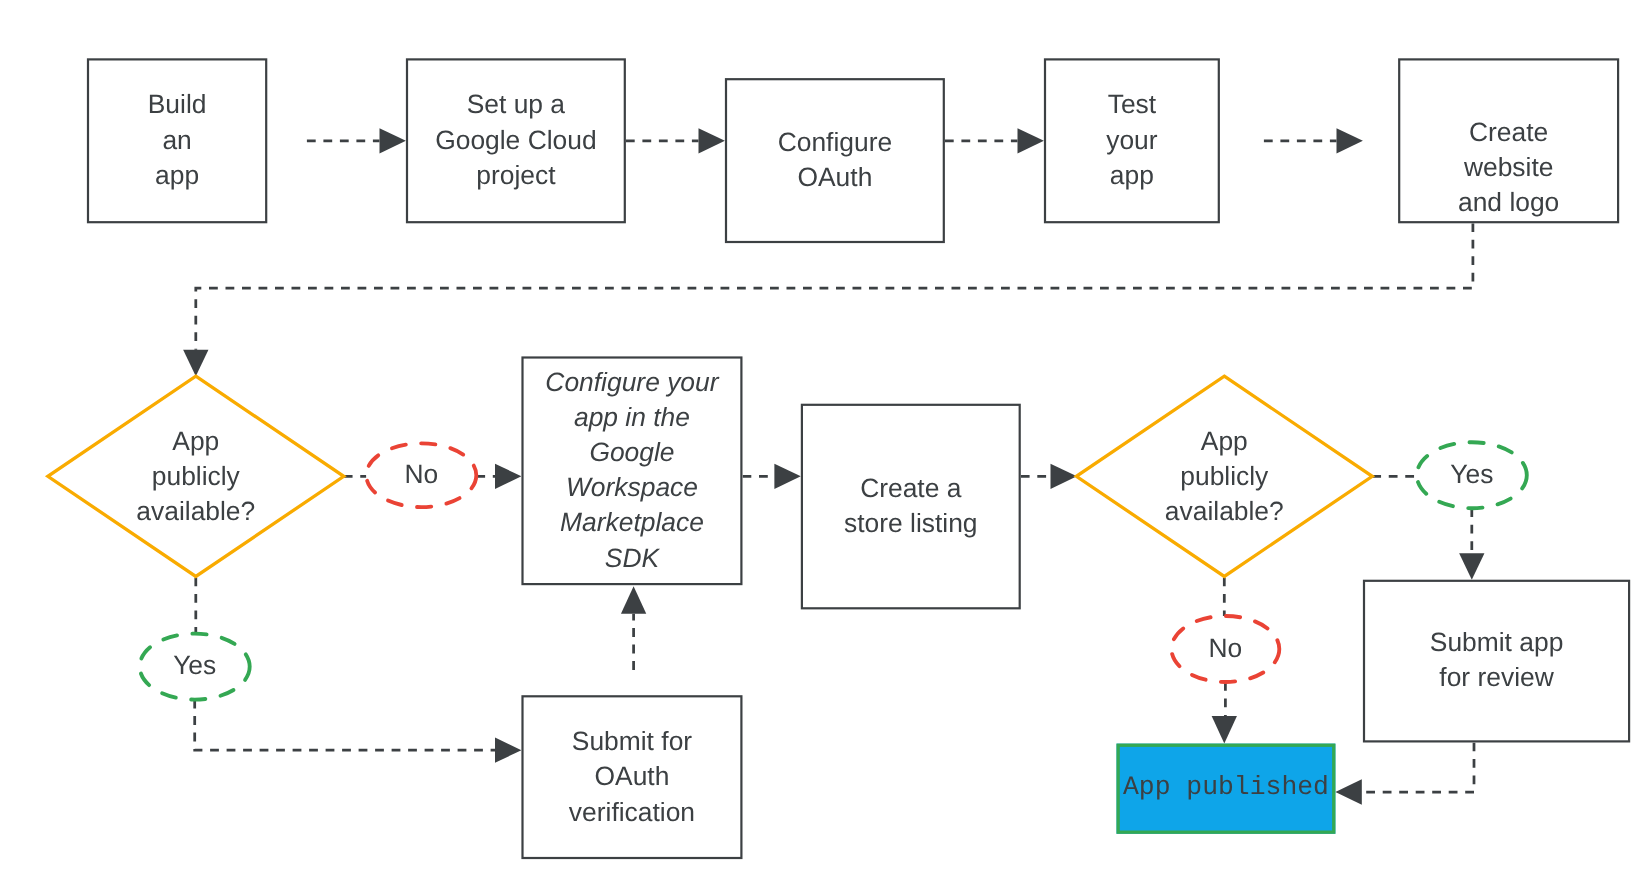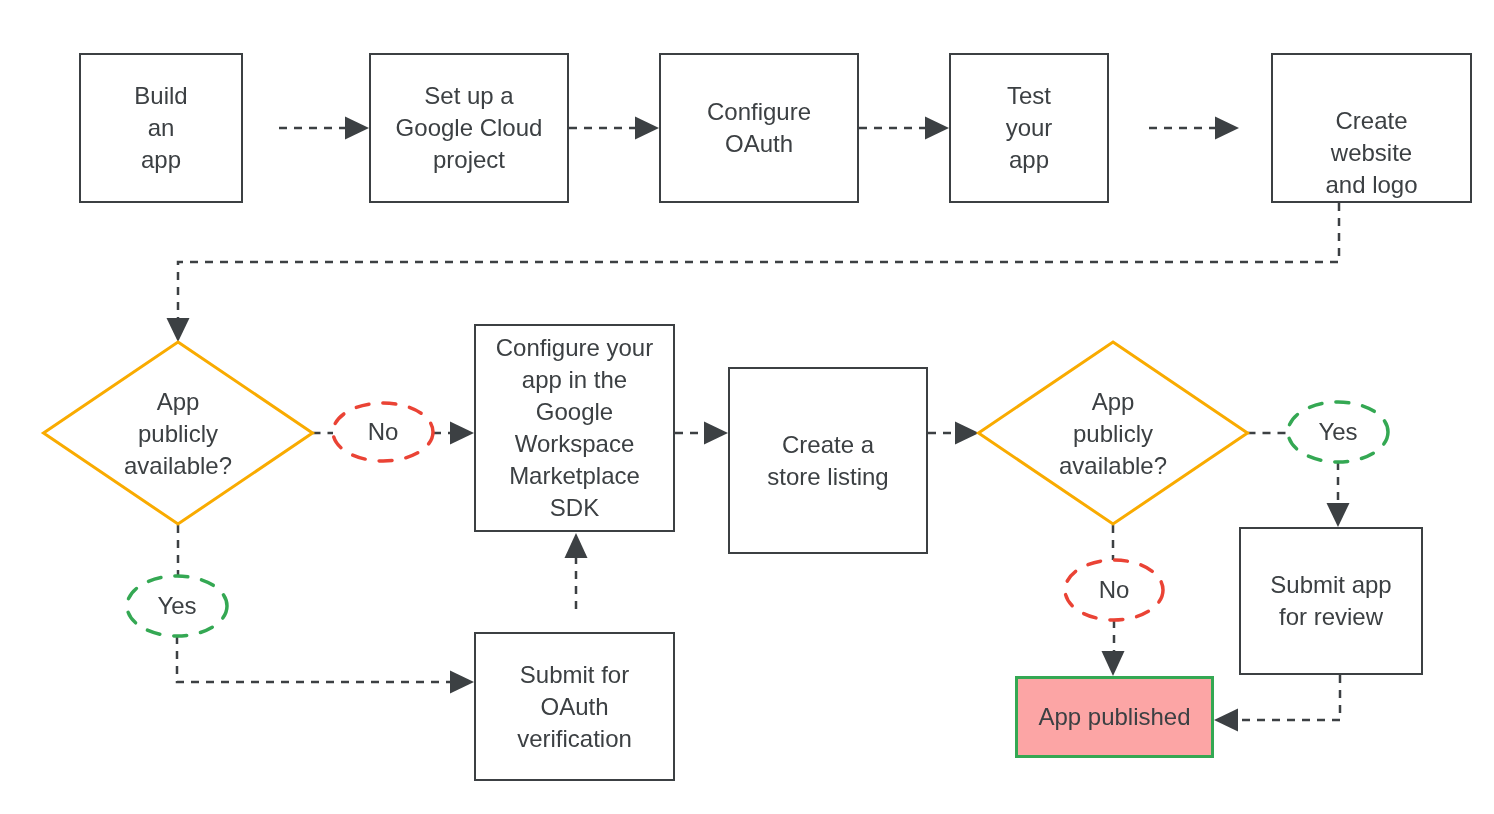--- a/index.html
+++ b/index.html
@@ -25,21 +25,21 @@
   .oval{fill:#fff;stroke-width:3.5;stroke-dasharray:13 14;stroke-linecap:round;}
   .oval-red{stroke:var(--color-red);}
   .oval-green{stroke:var(--color-green);}
 
   .node{
     position:absolute;display:flex;align-items:center;justify-content:center;
     text-align:center;color:var(--color-dark);
     font-size:24px;line-height:32px;white-space:pre-line;
   }
   .box{border:2px solid var(--color-dark);background:#fff;}
-  .box-terminal{border:3px solid var(--color-green);background:#fca5a5;}
+  .box-terminal{border:3px solid var(--color-green);background:#0ea5e9;font-family:Liberation Mono, monospace;}
   .shape-label{background:transparent;}
 </style>
 </head>
 <body>
 
 <div class="canvas">
 
   <svg class="wires" viewBox="0 0 1494 814" xmlns="http://www.w3.org/2000/svg">
 
     <path class="edge" d="M279,128 H345"></path>
@@ -93,21 +93,21 @@
   <div class="node box" style="left:79px;top:53px;width:164px;height:150px;">
     <span>Build
 an
 app</span>
   </div>
   <div class="node box" style="left:369px;top:53px;width:200px;height:150px;">
     <span>Set up a
 Google Cloud
 project</span>
   </div>
-  <div class="node box" style="left:659px;top:53px;width:200px;height:150px;">
+  <div class="node box" style="left:659px;top:71px;width:200px;height:150px;">
     <span>Configure
 OAuth</span>
   </div>
   <div class="node box" style="left:949px;top:53px;width:160px;height:150px;">
     <span>Test
 your
 app</span>
   </div>
   <div class="node box" style="left:1271px;top:53px;width:201px;height:150px;align-items:flex-end;">
     <span>Create
@@ -116,21 +116,21 @@
   </div>
 
   <div class="node shape-label" style="left:58px;top:384px;width:240px;height:100px;">
     <span>App
 publicly
 available?</span>
   </div>
   <div class="node shape-label" style="left:333px;top:403px;width:100px;height:58px;">
     <span>No</span>
   </div>
-  <div class="node box" style="left:474px;top:324px;width:201px;height:208px;">
+  <div class="node box" style="left:474px;top:324px;width:201px;height:208px;font-style:italic;">
     <span>Configure your
 app in the
 Google
 Workspace
 Marketplace
 SDK</span>
   </div>
   <div class="node box" style="left:728px;top:367px;width:200px;height:187px;">
     <span>Create a
 store listing</span>
@@ -148,21 +148,21 @@
     <span>Yes</span>
   </div>
   <div class="node box" style="left:474px;top:632px;width:201px;height:149px;">
     <span>Submit for
 OAuth
 verification</span>
   </div>
   <div class="node shape-label" style="left:1064px;top:560px;width:100px;height:60px;">
     <span>No</span>
   </div>
-  <div class="node box" style="left:1239px;top:527px;width:184px;height:148px;">
+  <div class="node box" style="left:1239px;top:527px;width:243px;height:148px;">
     <span>Submit app
 for review</span>
   </div>
   <div class="node box-terminal" style="left:1015px;top:676px;width:199px;height:82px;">
     <span>App published</span>
   </div>
 
 </div>
 
 </body></html>

